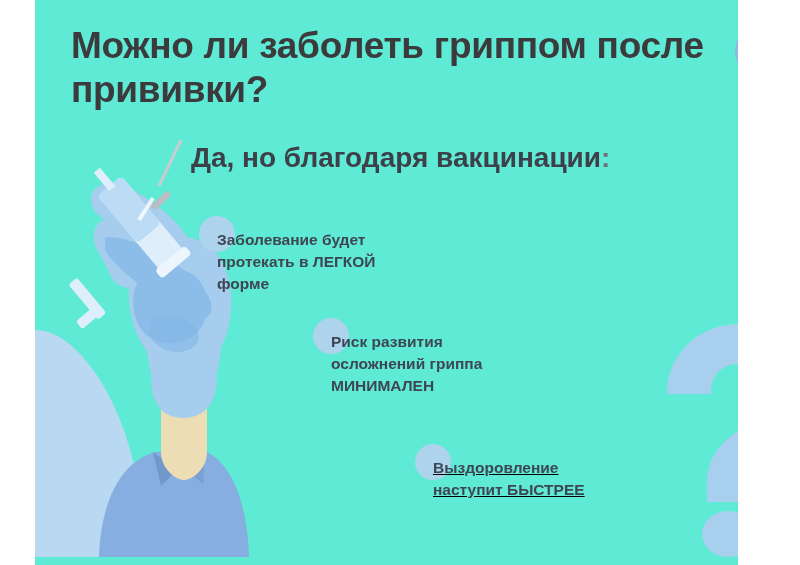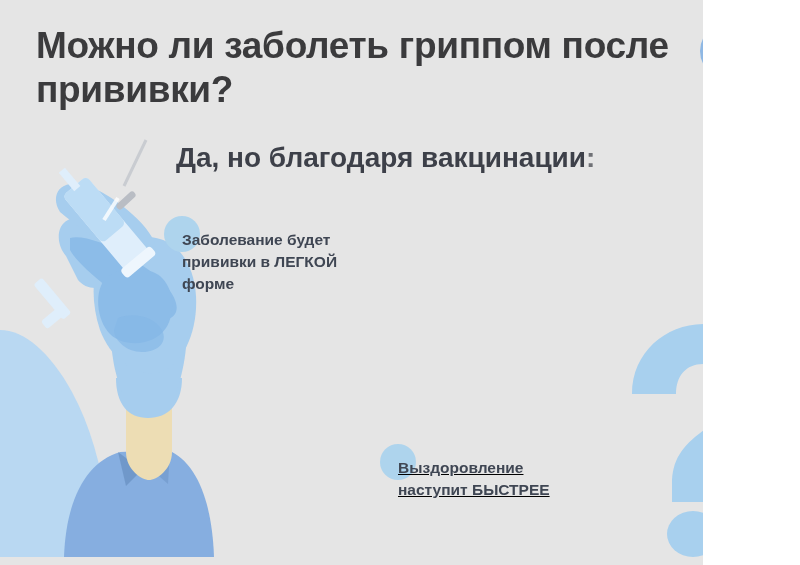--- a/index.html
+++ b/index.html
@@ -5,22 +5,23 @@
   html,body{margin:0;padding:0;}
   body{
     width:800px;height:565px;
     background:#ffffff;
     font-family:"Liberation Sans","DejaVu Sans",sans-serif;
     overflow:hidden;
   }
   #poster{
     position:relative;
     width:703px;height:565px;
-    background:#e5e5e5;
+    background:#5eead4;
     overflow:hidden;
+    margin-left:35px;
   }
 
   
   #illustration{
     position:absolute;
     left:0;top:0;
     width:230px;height:557px;
     overflow:hidden;
     pointer-events:none;
   }
@@ -48,21 +49,21 @@
 
   #logo{
     position:absolute;
     left:698px;top:22px;
     width:58px;height:58px;
   }
 
   
   #subtitle{
     position:absolute;
-    left:176px;top:142px;
+    left:156px;top:142px;
     margin:0;
     font-size:28px;
     font-weight:bold;
     color:#3d4049;
     white-space:nowrap;
   }
   #subtitle .punct{color:#6f7176;font-weight:bold;}
 
   
   .bullet{
@@ -170,24 +171,30 @@
                L28,40 C25,40 24,38 24,35 Z" fill="none" stroke="#8fb8e4" stroke-width="4" stroke-linejoin="miter"></path>
       <path d="M39,38 L44,44" fill="none" stroke="#8fb8e4" stroke-width="4"></path>
     </svg>
   </div>
 
   <p id="subtitle"><span>Да, но благодаря вакцинации</span><span class="punct">:</span></p>
 
   <div class="bullet" id="bullet-1">
     <span class="dot"></span>
     <span class="btext">Заболевание будет
-прививки в ЛЕГКОЙ
+протекать в ЛЕГКОЙ
 форме</span>
   </div>
 
+  <div class="bullet" id="bullet-2">
+    <span class="dot"></span>
+    <span class="btext">Риск развития
+осложнений гриппа
+МИНИМАЛЕН</span>
+  </div>
 
   <div class="bullet" id="bullet-3">
     <span class="dot"></span>
     <span class="btext">Выздоровление
 наступит БЫСТРЕЕ</span>
   </div>
 
 </div>
 
 </body></html>

